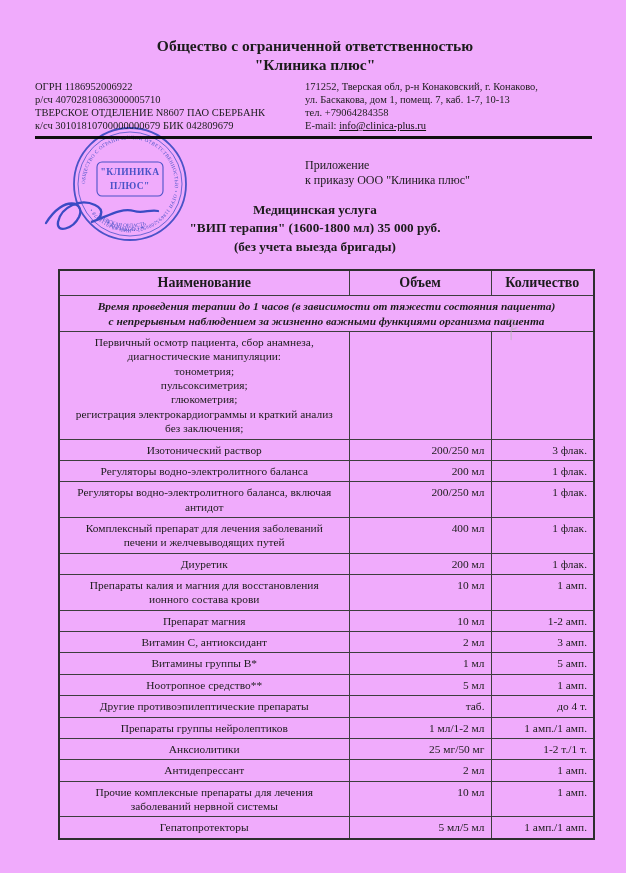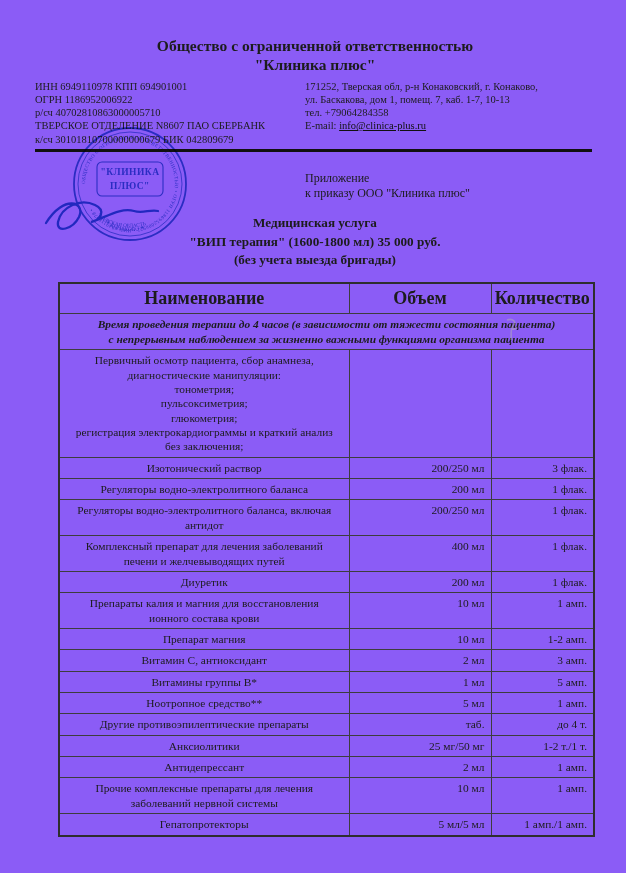--- a/index.html
+++ b/index.html
@@ -1,20 +1,20 @@
 <!DOCTYPE html>
 <html lang="ru"><head>
 <meta charset="utf-8">
 <style>
   html,body{margin:0;padding:0;background:#e8e8e8;}
   .page{
     position:relative;
     width:626px;height:873px;
     margin:0 auto;
-    background:#8b5cf6;
+    background:#f0abfc;
     overflow:hidden;
     font-family:"Liberation Serif","DejaVu Serif",serif;
     color:#1c1c1c;
     box-sizing:border-box;
     padding:36px 31px 0 35px;
   }
   .org-title{ text-align:center; font-weight:bold; font-size:15.5px; line-height:1.25; }
   .requisites{ display:flex; margin-top:5px; font-size:10.5px; line-height:1.26; }
   .req-left{ width:270px; }
   .req-right{ flex:1; }
@@ -22,40 +22,39 @@
   .email-link{ color:#101010; text-decoration:underline;text-align:right; }
   .hr-thick{ height:3px; background:#101010; margin-top:3px; width:557px; }
   .appendix{ margin-left:270px; margin-top:19px; font-size:12px; line-height:1.3; }
   .service-title{ text-align:center; font-weight:bold; font-size:13.2px; line-height:1.4; margin-top:12px; }
   table.svc{ border-collapse:collapse; width:535px; margin-left:23px; margin-top:13px; table-layout:fixed; }
   table.svc col.c-name{ width:290px; }
   table.svc col.c-vol{ width:142px; }
   table.svc col.c-qty{ width:103px; }
   table.svc, table.svc th, table.svc td{ border:1px solid #3d3d3d; }
   table.svc{ border:2px solid #2e2e2e; }
-  table.svc th{ font-size:18px; font-weight:bold; padding:4px 2px; text-align:center; }
+  table.svc th{ font-size:14px; font-weight:bold; padding:4px 2px; text-align:center; }
   td.note-cell{ font-size:12px; font-weight:bold; font-style:italic; text-align:center; padding:3px 6px; line-height:1.3; }
   table.svc td{ font-size:11.4px; padding:3px 6px; vertical-align:top; line-height:1.26; }
   td.td-name{ text-align:center; padding-left:8px; white-space:pre-line; }
   td.td-volume, td.td-qty{ text-align:right;font-family:Liberation Serif, serif; }
   
   .stamp{ position:absolute; left:30px; top:122px; opacity:.92; mix-blend-mode:multiply; pointer-events:none; }
   .artifact{ position:absolute; left:503px; top:316px; opacity:.5; }
 </style>
 </head>
 <body>
 
 <div class="page">
 
   <div class="org-title">Общество с ограниченной ответственностью</div>
   <div class="org-title">"Клиника плюс"</div>
 
   <div class="requisites">
     <div class="req-left">
-      <div class="req-line">ИНН 6949110978 КПП 694901001</div>
       <div class="req-line">ОГРН  1186952006922</div>
       <div class="req-line">р/сч 40702810863000005710</div>
       <div class="req-line">ТВЕРСКОЕ ОТДЕЛЕНИЕ N8607 ПАО СБЕРБАНК</div>
       <div class="req-line">к/сч 30101810700000000679 БИК 042809679</div>
     </div>
     <div class="req-right">
       <div class="req-line">171252, Тверская обл, р-н Конаковский, г. Конаково,</div>
       <div class="req-line">ул. Баскакова, дом 1, помещ. 7, каб. 1-7, 10-13</div>
       <div class="req-line">тел. +79064284358</div>
       <div class="req-line"><span>E-mail: </span><a href="#" class="email-link">info@clinica-plus.ru</a></div>
@@ -82,21 +81,21 @@
         <col class="c-qty">
       </colgroup>
     <thead>
       <tr>
         <th>Наименование</th>
         <th>Объем</th>
         <th>Количество</th>
       </tr>
       <tr>
         <td class="note-cell" colspan="3">
-          <div>Время проведения терапии до 4 часов (в зависимости от тяжести состояния пациента)</div>
+          <div>Время проведения терапии до 1 часов (в зависимости от тяжести состояния пациента)</div>
           <div>с непрерывным наблюдением за жизненно важными функциями организма пациента</div>
         </td>
       </tr>
     </thead>
     <tbody>
         <tr>
           <td class="td-name">Первичный осмотр пациента, сбор анамнеза,
 диагностические манипуляции:
 тонометрия;
 пульсоксиметрия;
@@ -156,20 +155,25 @@
         </tr>
         <tr>
           <td class="td-name">Ноотропное средство**</td>
           <td class="td-volume">5 мл</td>
           <td class="td-qty">1 амп.</td>
         </tr>
         <tr>
           <td class="td-name">Другие противоэпилептические препараты</td>
           <td class="td-volume">таб.</td>
           <td class="td-qty">до 4 т.</td>
+        </tr>
+        <tr>
+          <td class="td-name">Препараты группы нейролептиков</td>
+          <td class="td-volume">1 мл/1-2 мл</td>
+          <td class="td-qty">1 амп./1 амп.</td>
         </tr>
         <tr>
           <td class="td-name">Анксиолитики</td>
           <td class="td-volume">25 мг/50 мг</td>
           <td class="td-qty">1-2 т./1 т.</td>
         </tr>
         <tr>
           <td class="td-name">Антидепрессант</td>
           <td class="td-volume">2 мл</td>
           <td class="td-qty">1 амп.</td>

